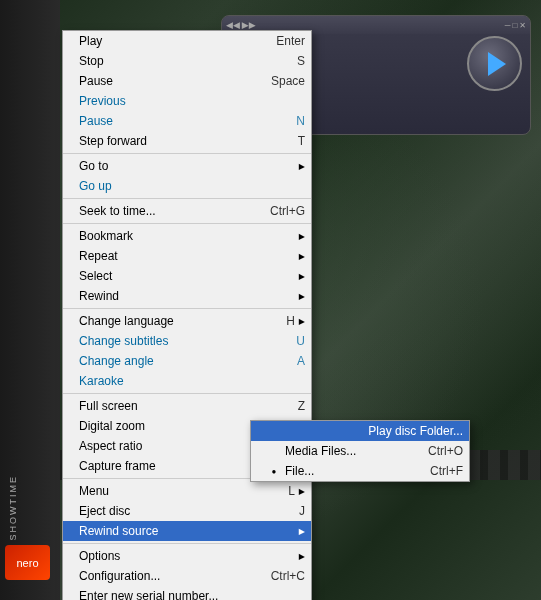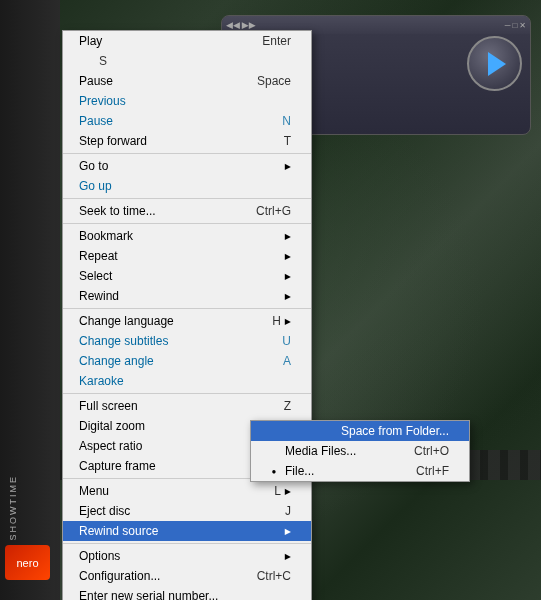--- a/index.html
+++ b/index.html
@@ -177,21 +177,21 @@
       background: #f0f0f0;
       border: 1px solid #999;
       box-shadow: 3px 3px 8px rgba(0,0,0,0.4);
       z-index: 10;
     }
 
     .menu-item {
       display: flex;
       align-items: center;
       justify-content: space-between;
-      padding: 2px 20px 2px 16px;
+      padding: 2px 6px 2px 16px;
       cursor: pointer;
       color: #000;
       white-space: nowrap;
       min-height: 20px;
     }
 
     .menu-item.disabled {
       color: #0369a1;
       cursor: default;
     }
@@ -297,20 +297,21 @@
     <div class="play-triangle"></div>
   </div>
 </div>
 
 <div class="context-menu" id="context-menu">
 <div class="menu-item">
       <span class="menu-item-label">Play</span>
       <span class="shortcut">Enter</span>
     </div>
     <div class="menu-item">
+      <span class="menu-item-label">Stop</span>
       <span class="shortcut">S</span>
     </div>
     <div class="menu-item">
       <span class="menu-item-label">Pause</span>
       <span class="shortcut">Space</span>
     </div>
     <div class="menu-item disabled">
       <span class="menu-item-label">Previous</span>
     </div>
     <div class="menu-item disabled">
@@ -409,21 +410,21 @@
       <span class="shortcut">Ctrl+C</span>
     </div>
     <div class="menu-item">
       <span class="menu-item-label">Enter new serial number...</span>
     </div>
   </div>
 
 <div class="submenu" id="submenu">
 <div class="menu-item active">
       <span class="check-icon" style="margin-right: 4px;"></span>
-      <span>Space from Folder...</span>
+      <span>Play disc Folder...</span>
     </div>
     <div class="menu-item">
       <span class="check-icon" style="margin-right: 4px;"></span>
       <span>Media Files...</span>
       <span class="shortcut" style="margin-left: auto;">Ctrl+O</span>
     </div>
     <div class="menu-item">
       <span class="check-icon" style="font-size: 8px; margin-right: 4px;">●</span>
       <span>File...</span>
       <span class="shortcut" style="margin-left: auto;">Ctrl+F</span>

